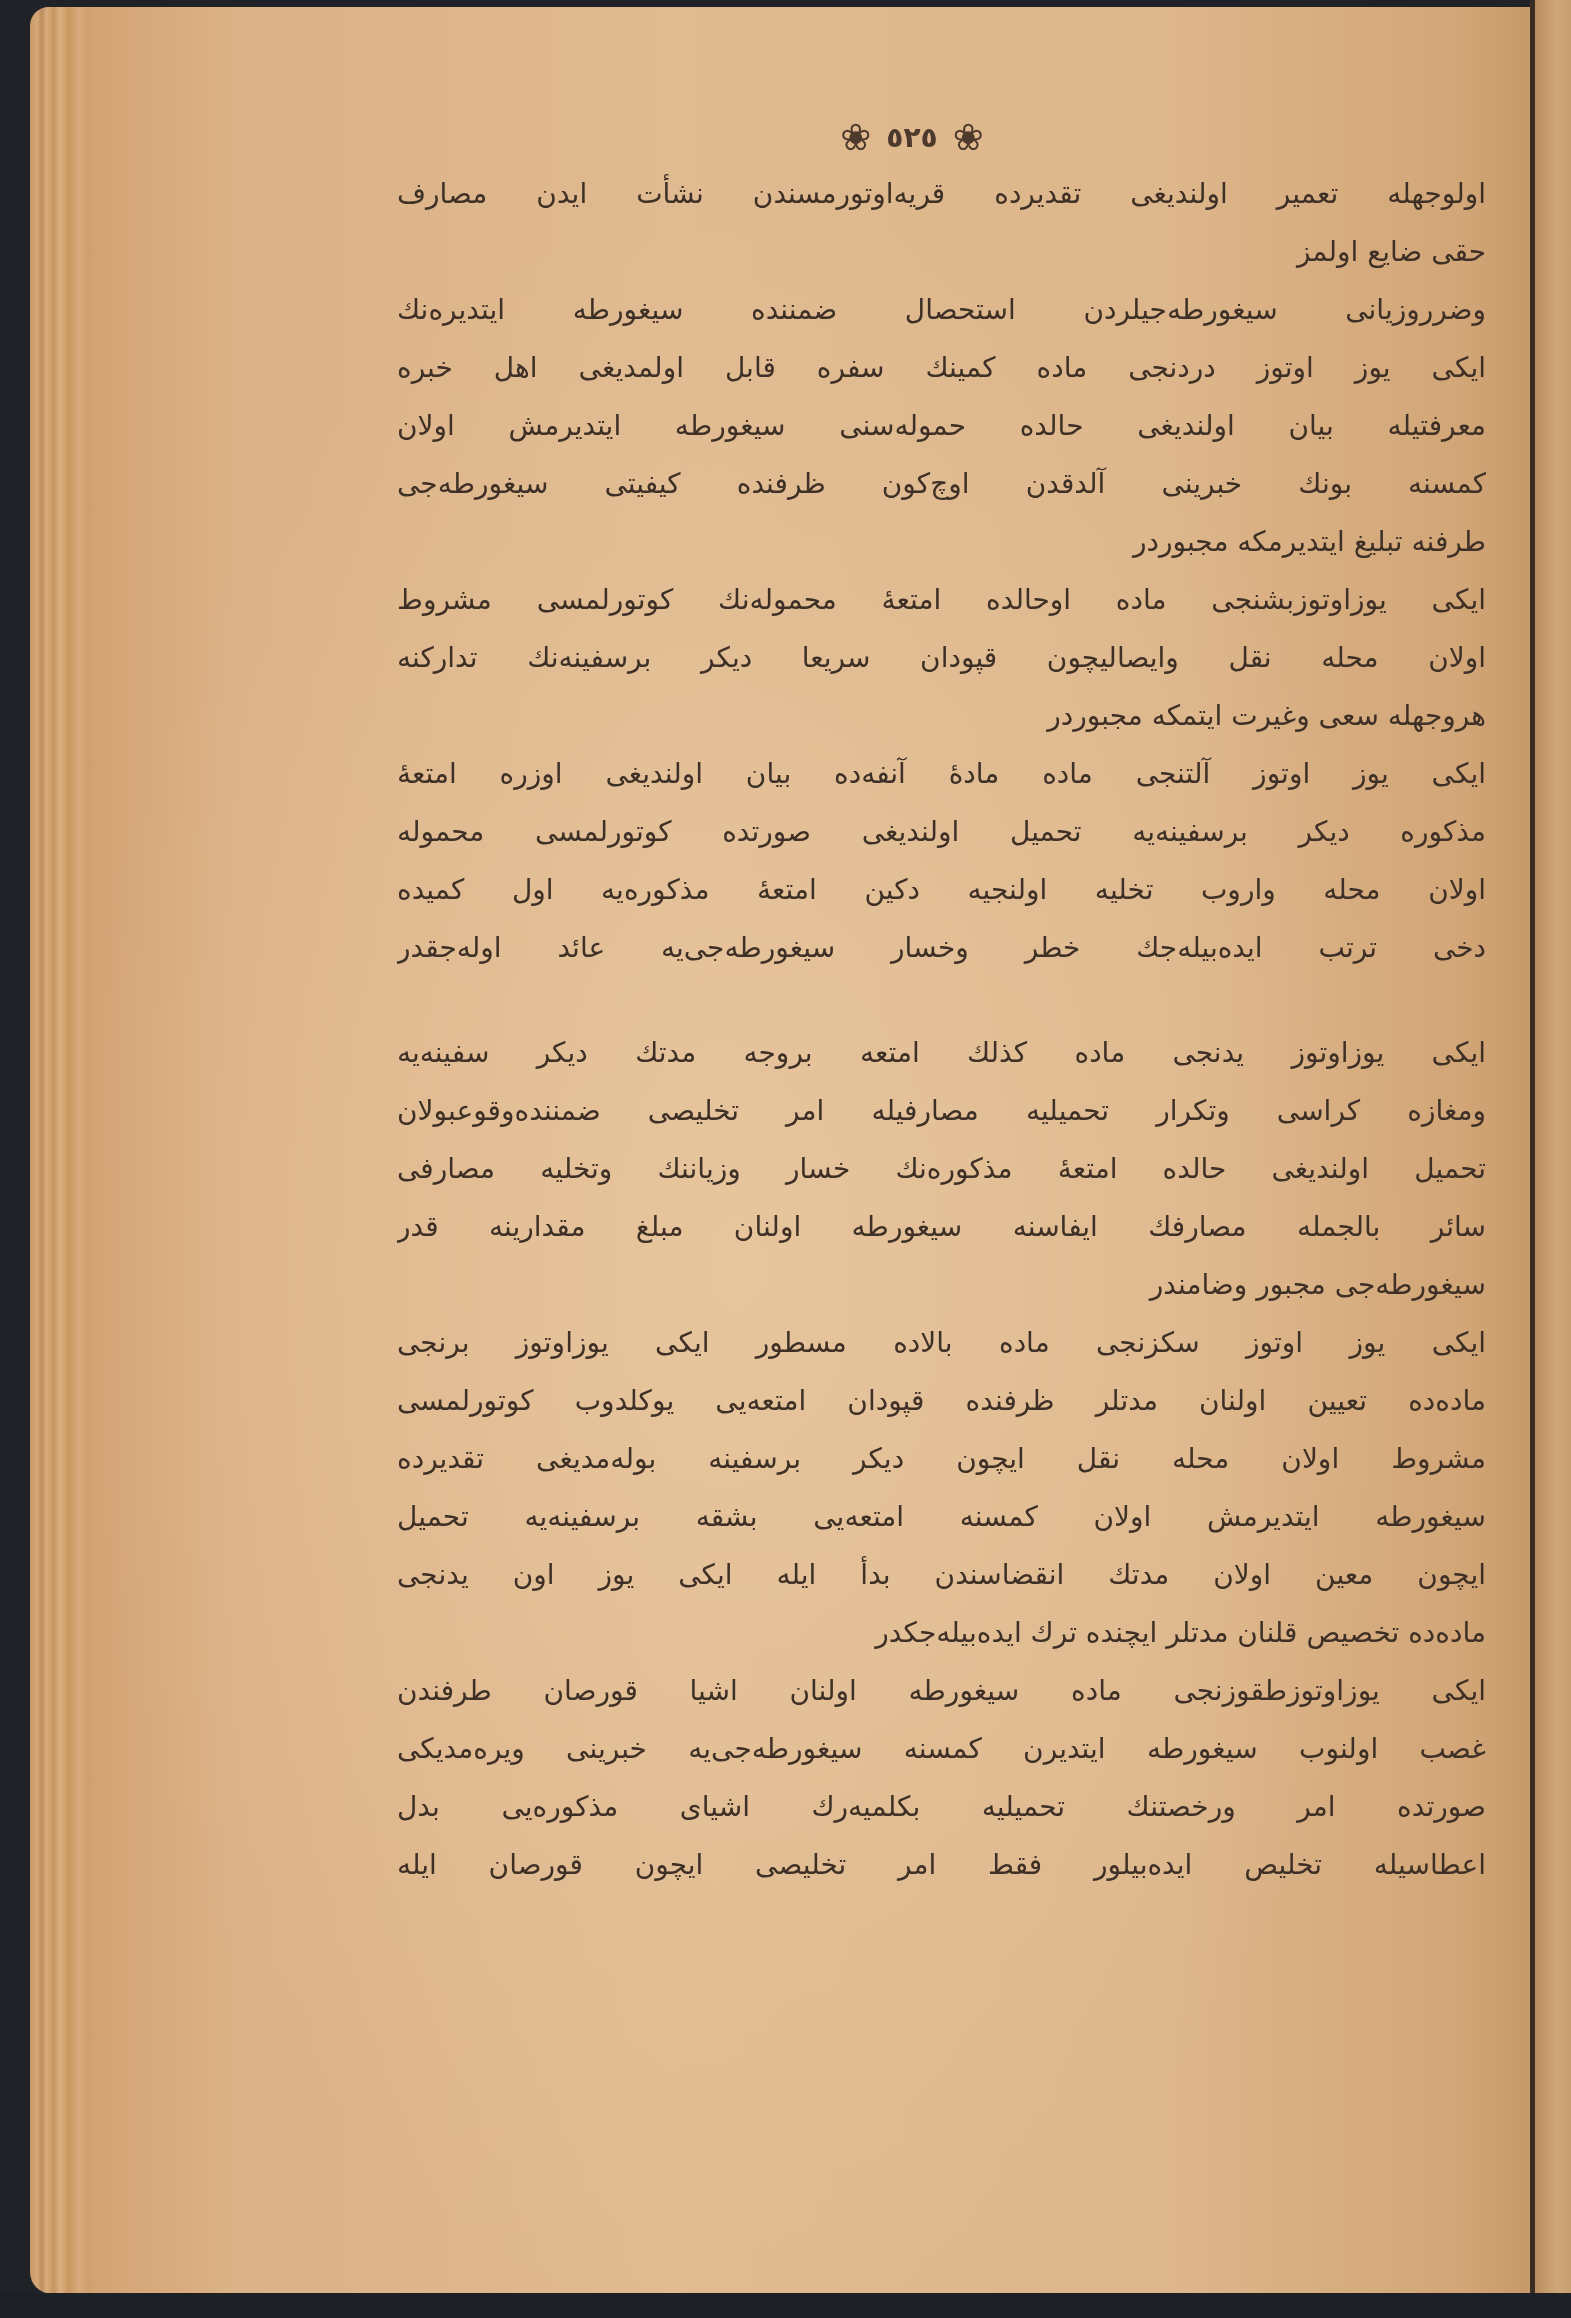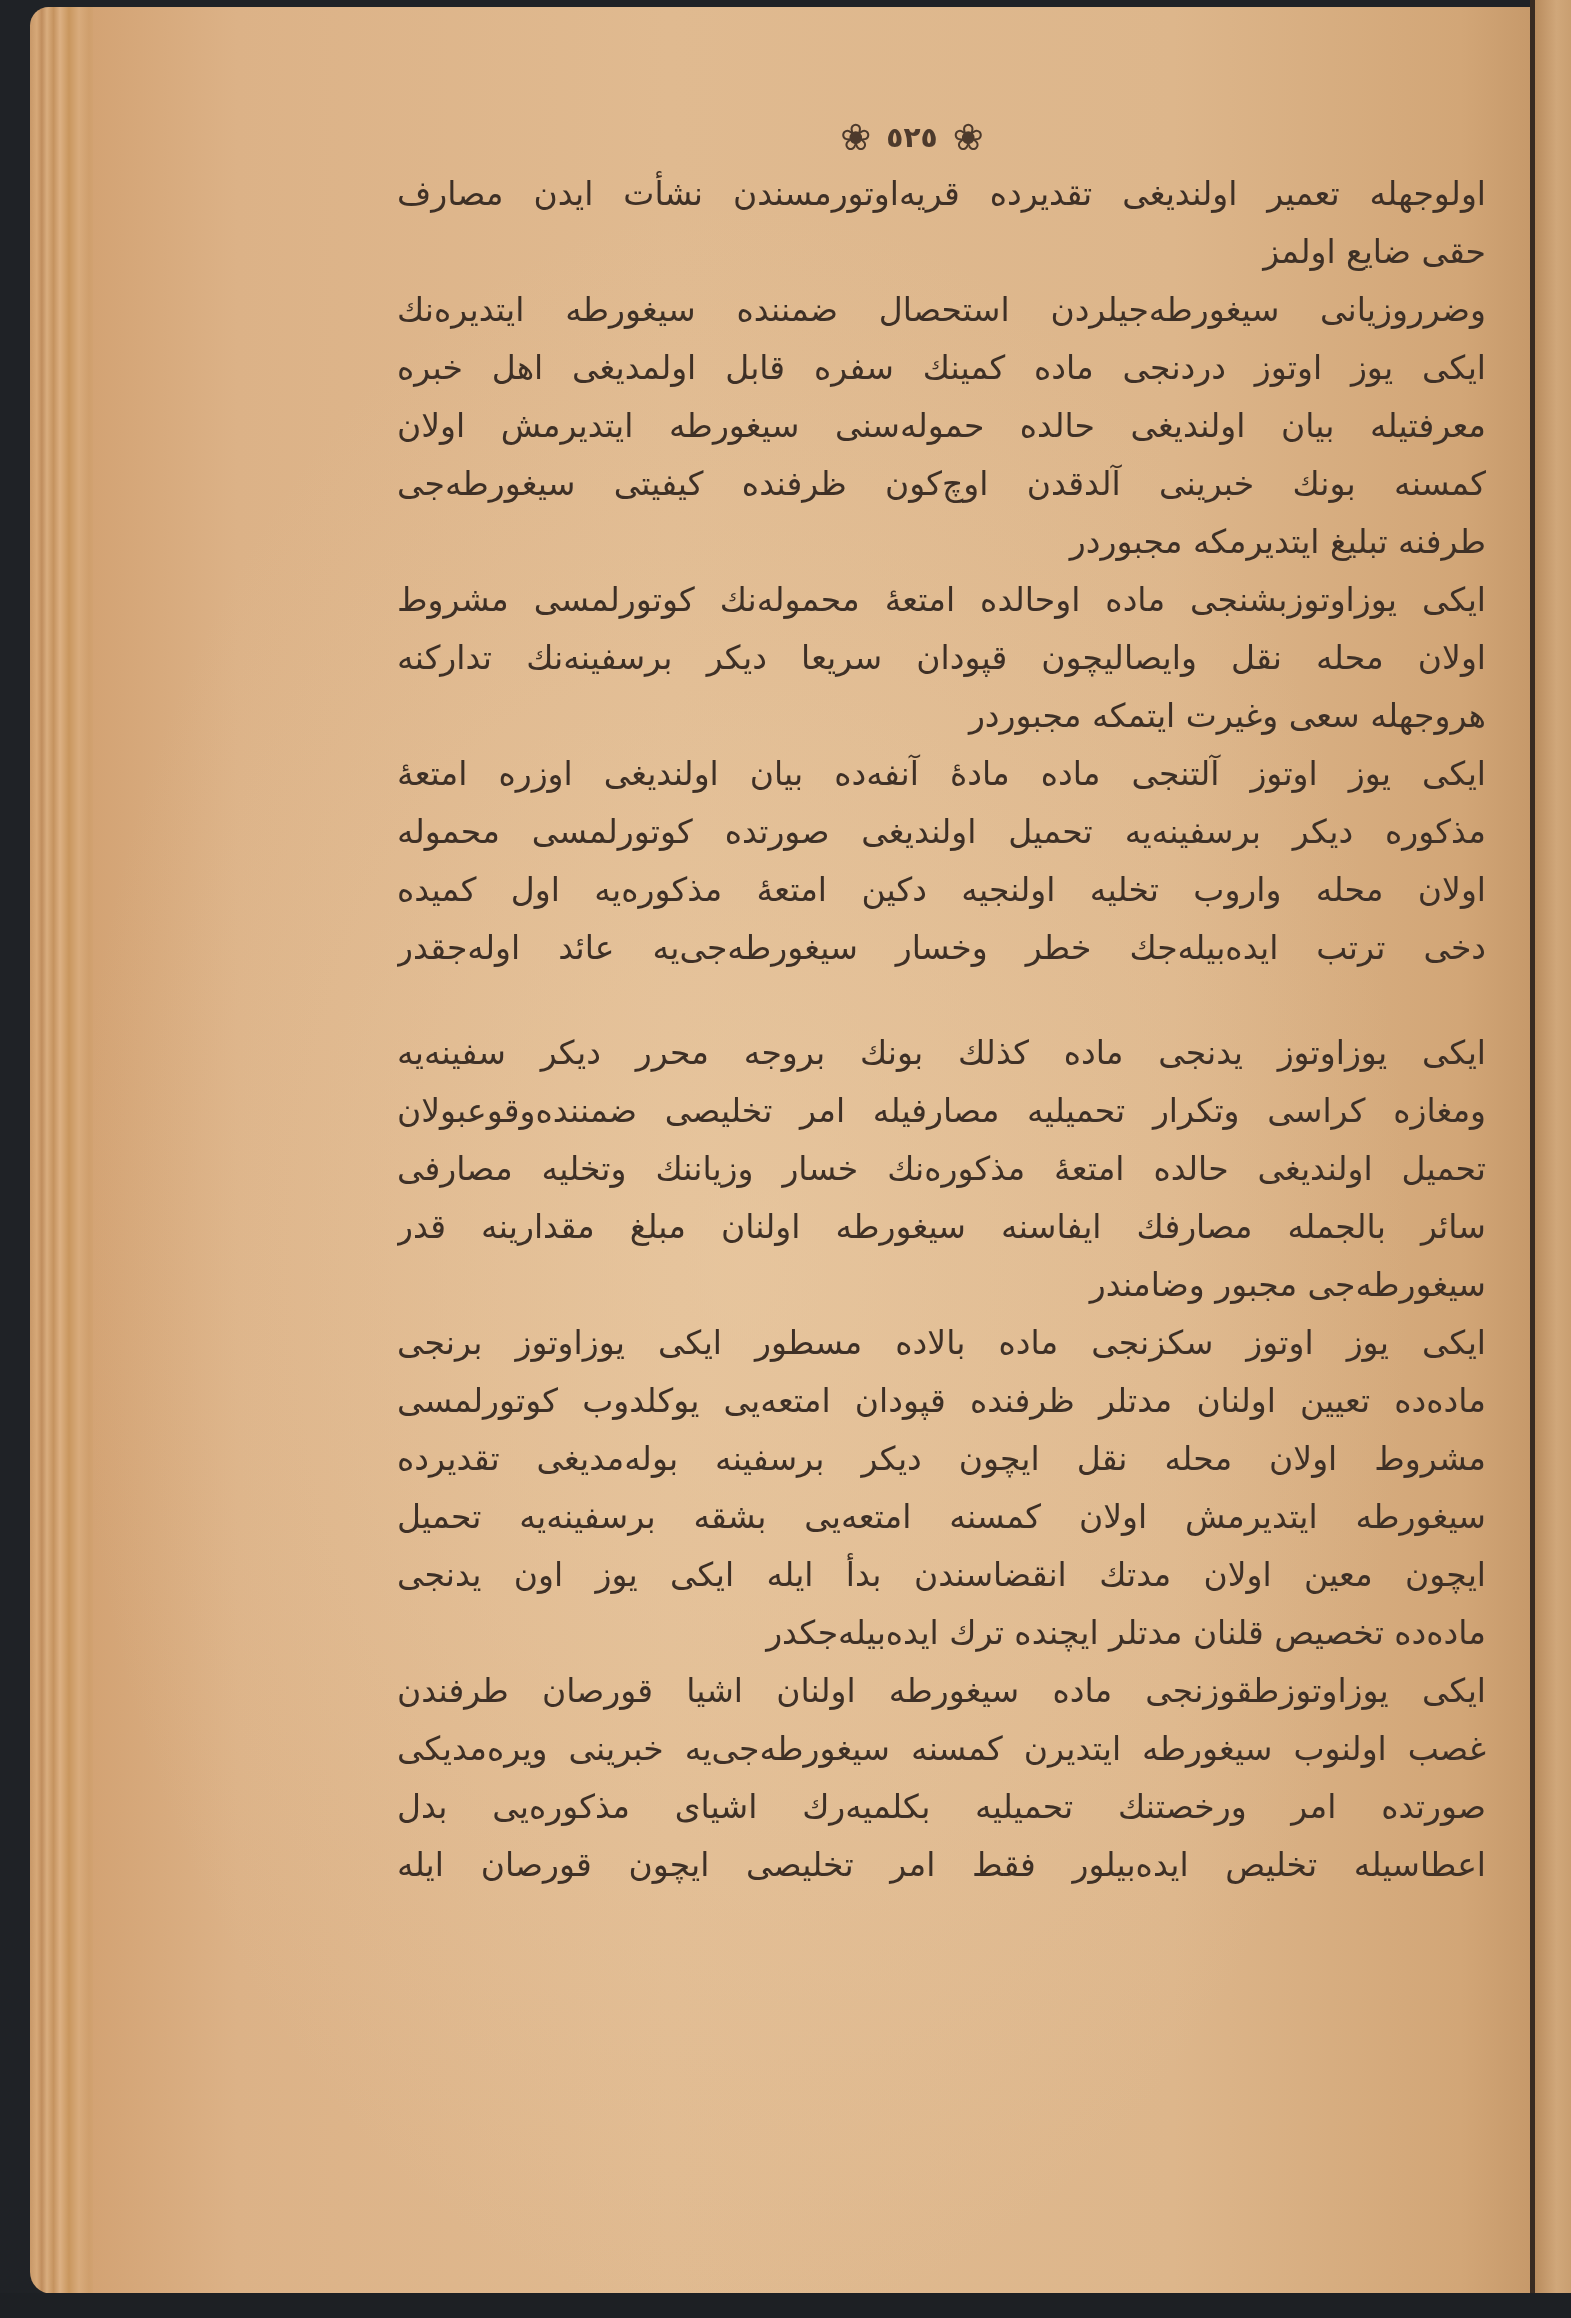--- a/index.html
+++ b/index.html
@@ -85,21 +85,21 @@
     direction: rtl;
   }
   .text-block {
     position: absolute;
     left: 397px;
     top: 165px;
     width: 1089px;
     direction: rtl;
     color: #3e3026;
     font-family: "DejaVu Sans", sans-serif;
-    font-size: 33px;
+    font-size: 28px;
   }
   .line {
     height: 58px;
     line-height: 58px;
     white-space: nowrap;
     text-align: justify;
     text-align-last: justify;
     overflow: hidden;
   }
   .line.last {
@@ -138,21 +138,21 @@
   <div class="line">اولان محله نقل وایصالیچون قپودان سریعا دیکر برسفینه‌نك تدارکنه</div>
   <div class="line last">هروجهله سعی وغیرت ایتمکه مجبوردر</div>
 
   <div class="line">ایکی یوز اوتوز آلتنجی ماده   مادهٔ آنفه‌ده بیان اولندیغی اوزره امتعهٔ</div>
   <div class="line">مذکوره دیکر برسفینه‌یه تحمیل اولندیغی صورتده کوتورلمسی محموله</div>
   <div class="line">اولان محله واروب تخلیه اولنجیه دکین امتعهٔ مذکوره‌یه اول کمیده</div>
   <div class="line">دخی ترتب ایده‌بیله‌جك خطر وخسار سیغورطه‌جی‌یه عائد اوله‌جقدر</div>
 
   <div class="gap"></div>
 
-  <div class="line">ایکی یوزاوتوز یدنجی ماده   کذلك بونك بروجه محرر دیکر سفینه‌یه</div>
+  <div class="line">ایکی یوزاوتوز یدنجی ماده   کذلك امتعه بروجه مدتك دیکر سفینه‌یه</div>
   <div class="line">ومغازه کراسی وتکرار تحمیلیه مصارفیله امر تخلیصی ضمننده‌وقوعبولان</div>
   <div class="line">تحمیل اولندیغی حالده امتعهٔ مذکوره‌نك خسار وزیاننك وتخلیه مصارفی</div>
   <div class="line">سائر بالجمله مصارفك ایفاسنه سیغورطه اولنان مبلغ مقدارینه قدر</div>
   <div class="line last">سیغورطه‌جی مجبور وضامندر</div>
 
   <div class="line">ایکی یوز اوتوز سکزنجی ماده   بالاده مسطور ایکی یوزاوتوز برنجی</div>
   <div class="line">ماده‌ده تعیین اولنان مدتلر ظرفنده قپودان امتعه‌یی یوکلدوب کوتورلمسی</div>
   <div class="line">مشروط اولان محله نقل ایچون دیکر برسفینه بوله‌مدیغی تقدیرده</div>
   <div class="line">سیغورطه ایتدیرمش اولان کمسنه امتعه‌یی بشقه برسفینه‌یه تحمیل</div>
   <div class="line">ایچون معین اولان مدتك انقضاسندن بدأ ایله ایکی یوز اون یدنجی</div>

